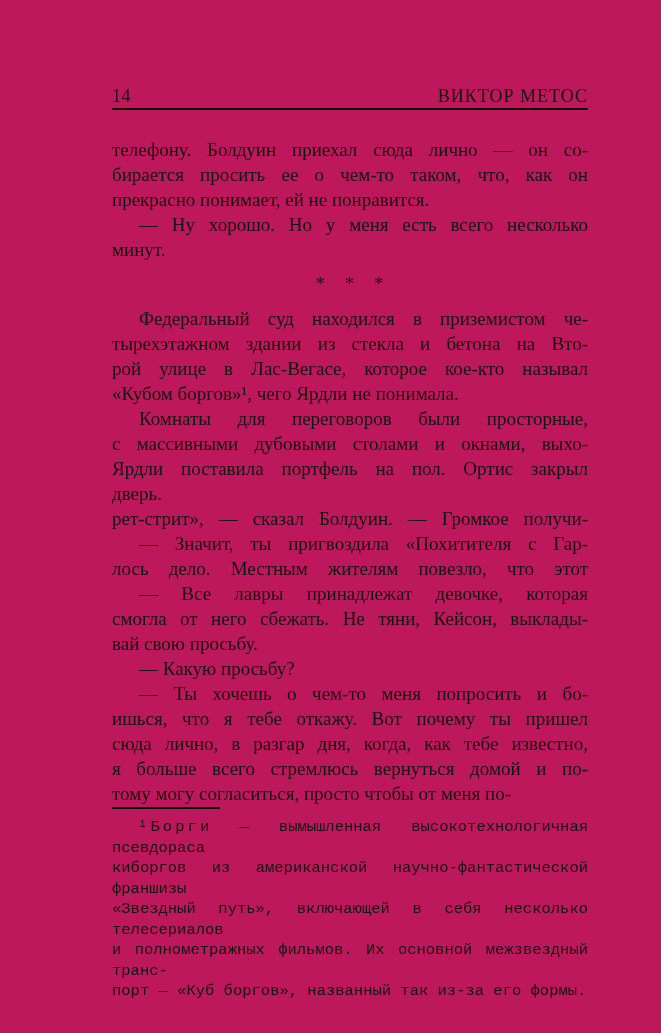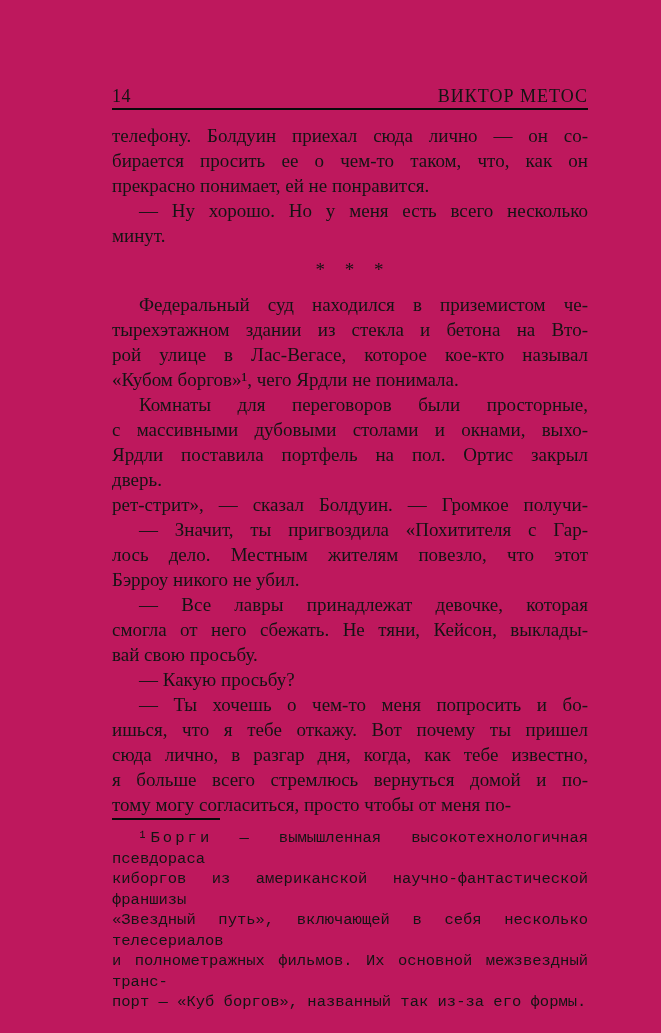--- a/index.html
+++ b/index.html
@@ -24,21 +24,21 @@
   }
   .page-number { letter-spacing: 0.5px; }
   .running-title { letter-spacing: 1px; }
   .header-rule {
     height: 0;
     border-bottom: 2.4px solid #0a0a0a;
     margin-top: 1px;
   }
   
   .body-text {
-    margin-top: 13px;
+    margin-top: 27px;
     font-size: 19px;
     line-height: 25px;
   }
   .line {
     text-align: justify;
     text-align-last: justify;
     white-space: normal;
   }
   .line.para-first { text-indent: 27px; }
   .line.para-last { text-align-last: left; }
@@ -94,21 +94,20 @@
       <div class="line">тырехэтажном здании из стекла и бетона на Вто-</div>
       <div class="line">рой улице в Лас-Вегасе, которое кое-кто называл</div>
       <div class="line para-last">«Кубом боргов»¹, чего Ярдли не понимала.</div>
       <div class="line para-first">Комнаты для переговоров были просторные,</div>
       <div class="line">с массивными дубовыми столами и окнами, выхо-</div>
       <div class="line">Ярдли поставила портфель на пол. Ортис закрыл</div>
       <div class="line para-last">дверь.</div>
       <div class="line">рет-стрит», — сказал Болдуин. — Громкое получи-</div>
       <div class="line para-first">— Значит, ты пригвоздила «Похитителя с Гар-</div>
       <div class="line">лось дело. Местным жителям повезло, что этот</div>
-      <div class="line para-last">Бэрроу никого не убил.</div>
       <div class="line para-first">— Все лавры принадлежат девочке, которая</div>
       <div class="line">смогла от него сбежать. Не тяни, Кейсон, выклады-</div>
       <div class="line para-last">вай свою просьбу.</div>
       <div class="line para-first para-last">— Какую просьбу?</div>
       <div class="line para-first">— Ты хочешь о чем-то меня попросить и бо-</div>
       <div class="line">ишься, что я тебе откажу. Вот почему ты пришел</div>
       <div class="line">сюда лично, в разгар дня, когда, как тебе известно,</div>
       <div class="line">я больше всего стремлюсь вернуться домой и по-</div>
       <div class="line para-last">тому могу согласиться, просто чтобы от меня по-</div>
     </div>

